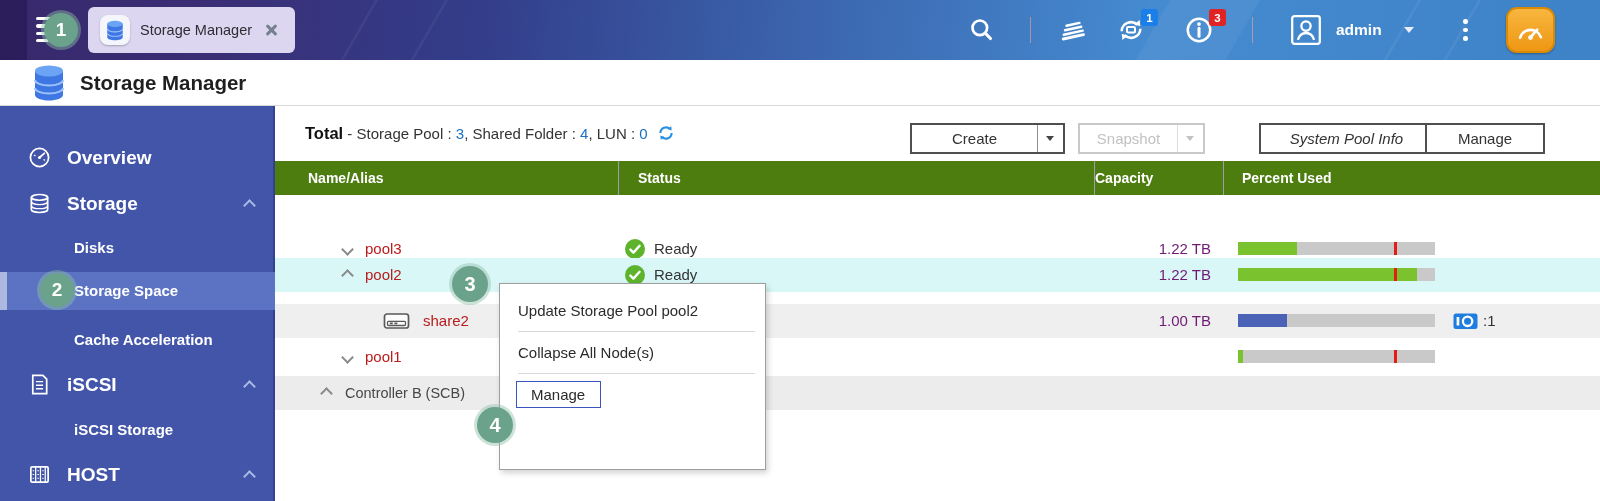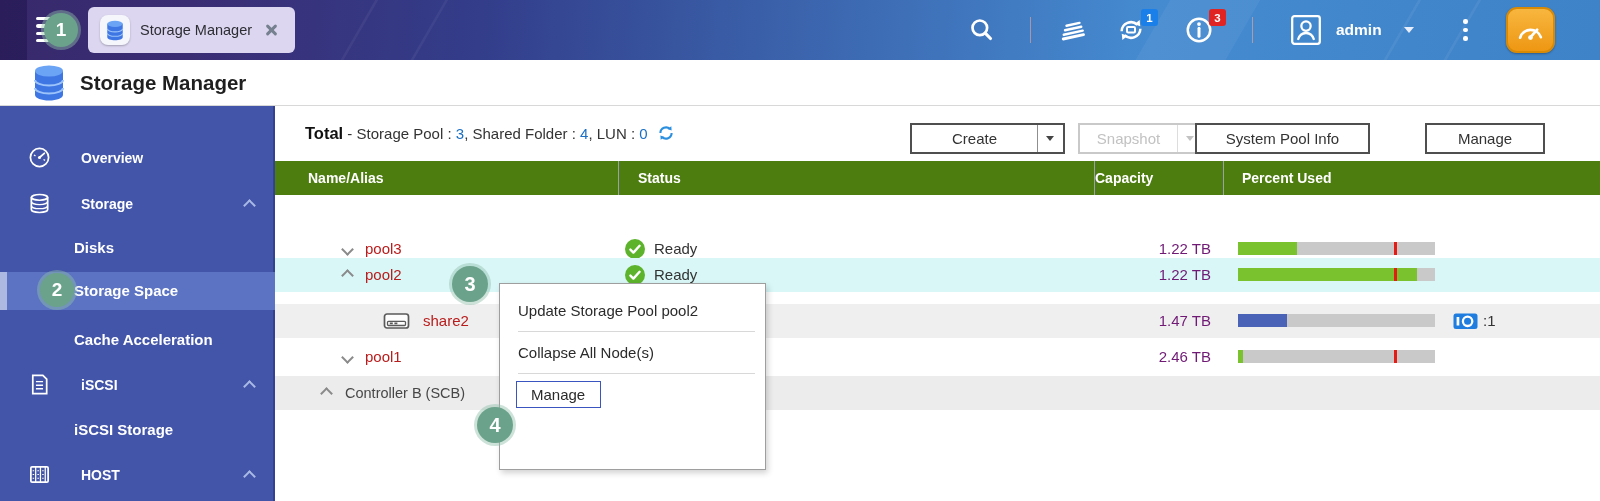--- a/index.html
+++ b/index.html
@@ -46,21 +46,21 @@
   .hdr-ico { position:absolute; cursor:pointer; }
 
   
   #sidebar { position:absolute; left:0; top:106px; width:275px; height:395px; background:#4355a9;
     border-right:2px solid #33418e; }
   .sb-item { position:absolute; left:0; width:275px; height:36px; cursor:pointer; }
   .sb-item.sel { background:#5b73c2; height:38px; }
   .sel-accent { position:absolute; left:0; top:0; width:7px; height:100%; background:rgba(255,255,255,.5); }
   .sb-ico { position:absolute; left:28px; top:6px; }
   .sb-label { position:absolute; top:0; height:36px; line-height:36px; color:#fff; font-weight:bold; white-space:nowrap; }
-  .sb-label.lv0 { left:67px; font-size:14px;margin-left:14px; }
+  .sb-label.lv0 { left:67px; font-size:19px; }
   .sb-label.lv1 { left:74px; font-size:15px; }
   .sb-item.sel .sb-label { line-height:38px; }
   .chev { display:inline-block; width:9px; height:9px; border-left:2.2px solid #8a8a8a; border-top:2.2px solid #8a8a8a; }
   .chev.up { transform:rotate(45deg); }
   .chev.down { transform:rotate(225deg); }
   .chev.blue { border-color:#a9b9e6; position:absolute; left:245px; top:15px; }
 
   
   #content { position:absolute; left:275px; top:106px; width:1325px; height:395px; background:#fff; }
 
@@ -290,21 +290,21 @@
       <span class="total">Total</span><span id="summary-rest"><span>&nbsp;-&nbsp;</span><span>Storage Pool : </span><span class="num">3</span><span>, </span><span>Shared Folder : </span><span class="num">4</span><span>, </span><span>LUN : </span><span class="num">0</span></span><span id="refresh-ico"><svg width="18" height="18" viewBox="0 0 18 18" fill="none">
         <path d="M3.4 9 a5.6 5.6 0 0 1 9.6 -3.9" stroke="#2b8fe0" stroke-width="2.1"></path>
         <polygon points="14.3,2.2 14.6,6.6 10.5,5.1" fill="#2b8fe0"></polygon>
         <path d="M14.6 9 a5.6 5.6 0 0 1 -9.6 3.9" stroke="#2b8fe0" stroke-width="2.1"></path>
         <polygon points="3.7,15.8 3.4,11.4 7.5,12.9" fill="#2b8fe0"></polygon>
       </svg></span>
     </div>
     <div id="toolbar-buttons">
         <div class="btn dd" style="left: 635px; width: 155px;"><span>Create</span><span class="cz"></span></div>
         <div class="btn dd disabled" style="left: 803px; width: 127px;"><span>Snapshot</span><span class="cz"></span></div>
-        <div class="btn" style="left: 920px; width: 175px;"><span>System Pool Info</span></div>
+        <div class="btn" style="left: 984px; width: 175px; font-style: italic;"><span>System Pool Info</span></div>
         <div class="btn" style="left: 1150px; width: 120px;"><span>Manage</span></div>
       </div>
 
     <div id="thead">
       <span class="th" style="left:33px">Name/Alias</span>
       <span class="th" style="left:363px">Status</span>
       <span class="th" style="left:820px;width:113px;">Capacity</span>
       <span class="th" style="left:967px">Percent Used</span>
       <span class="th-div" style="left:343px"></span>
       <span class="th-div" style="left:819px"></span>
@@ -340,35 +340,34 @@
             <span class="bar-tick" style="left:79%"></span>
           </span>
         </div>
         <div class="row gray" style="top: 198px;">
           <span style="position:absolute;left:108px;top:7px"><svg width="27" height="20" viewBox="0 0 27 20">
               <rect x="1.5" y="3" width="24" height="14" rx="2.5" fill="#fdfdfd" stroke="#5a5a5a" stroke-width="1.7"></rect>
               <rect x="4.5" y="10.3" width="18" height="4.2" rx="1" fill="none" stroke="#5a5a5a" stroke-width="1.3"></rect>
               <path d="M6.8 12.4 h3 M11.4 12.4 h3" stroke="#5a5a5a" stroke-width="1.7"></path>
             </svg></span>
           <span class="nm " style="left:148px">share2</span>
-          <span class="cap">1.47 TB</span>
+          <span class="cap">1.00 TB</span>
           <span class="bar-track">
             <span class="bar-fill" style="width:25%;background:#4a63b7"></span>
           </span>
           <span class="snap-ico"><svg width="25" height="18" viewBox="0 0 25 18">
               <rect x="0.5" y="1.5" width="24" height="15.5" rx="2.5" fill="#1f7de0"></rect>
               <rect x="3.6" y="5" width="2.7" height="8.5" fill="#fff"></rect>
               <circle cx="14.6" cy="9.3" r="4.7" fill="none" stroke="#fff" stroke-width="2.3"></circle>
             </svg></span>
           <span class="snap-txt">:1</span>
         </div>
         <div class="row white" style="top: 234px;">
           <span class="tchev chev down" style="left:68px"></span>
           <span class="nm " style="left:90px">pool1</span>
-          <span class="cap">2.46 TB</span>
           <span class="bar-track">
             <span class="bar-fill" style="width:2.5%;background:#7ac32f"></span>
             <span class="bar-tick" style="left:79%"></span>
           </span>
         </div>
         <div class="row gray2" style="top: 270px;">
           <span class="tchev chev up" style="left:47px"></span>
           <span class="nm ctrl" style="left:70px">Controller B (SCB)</span>
         </div>
       </div>

